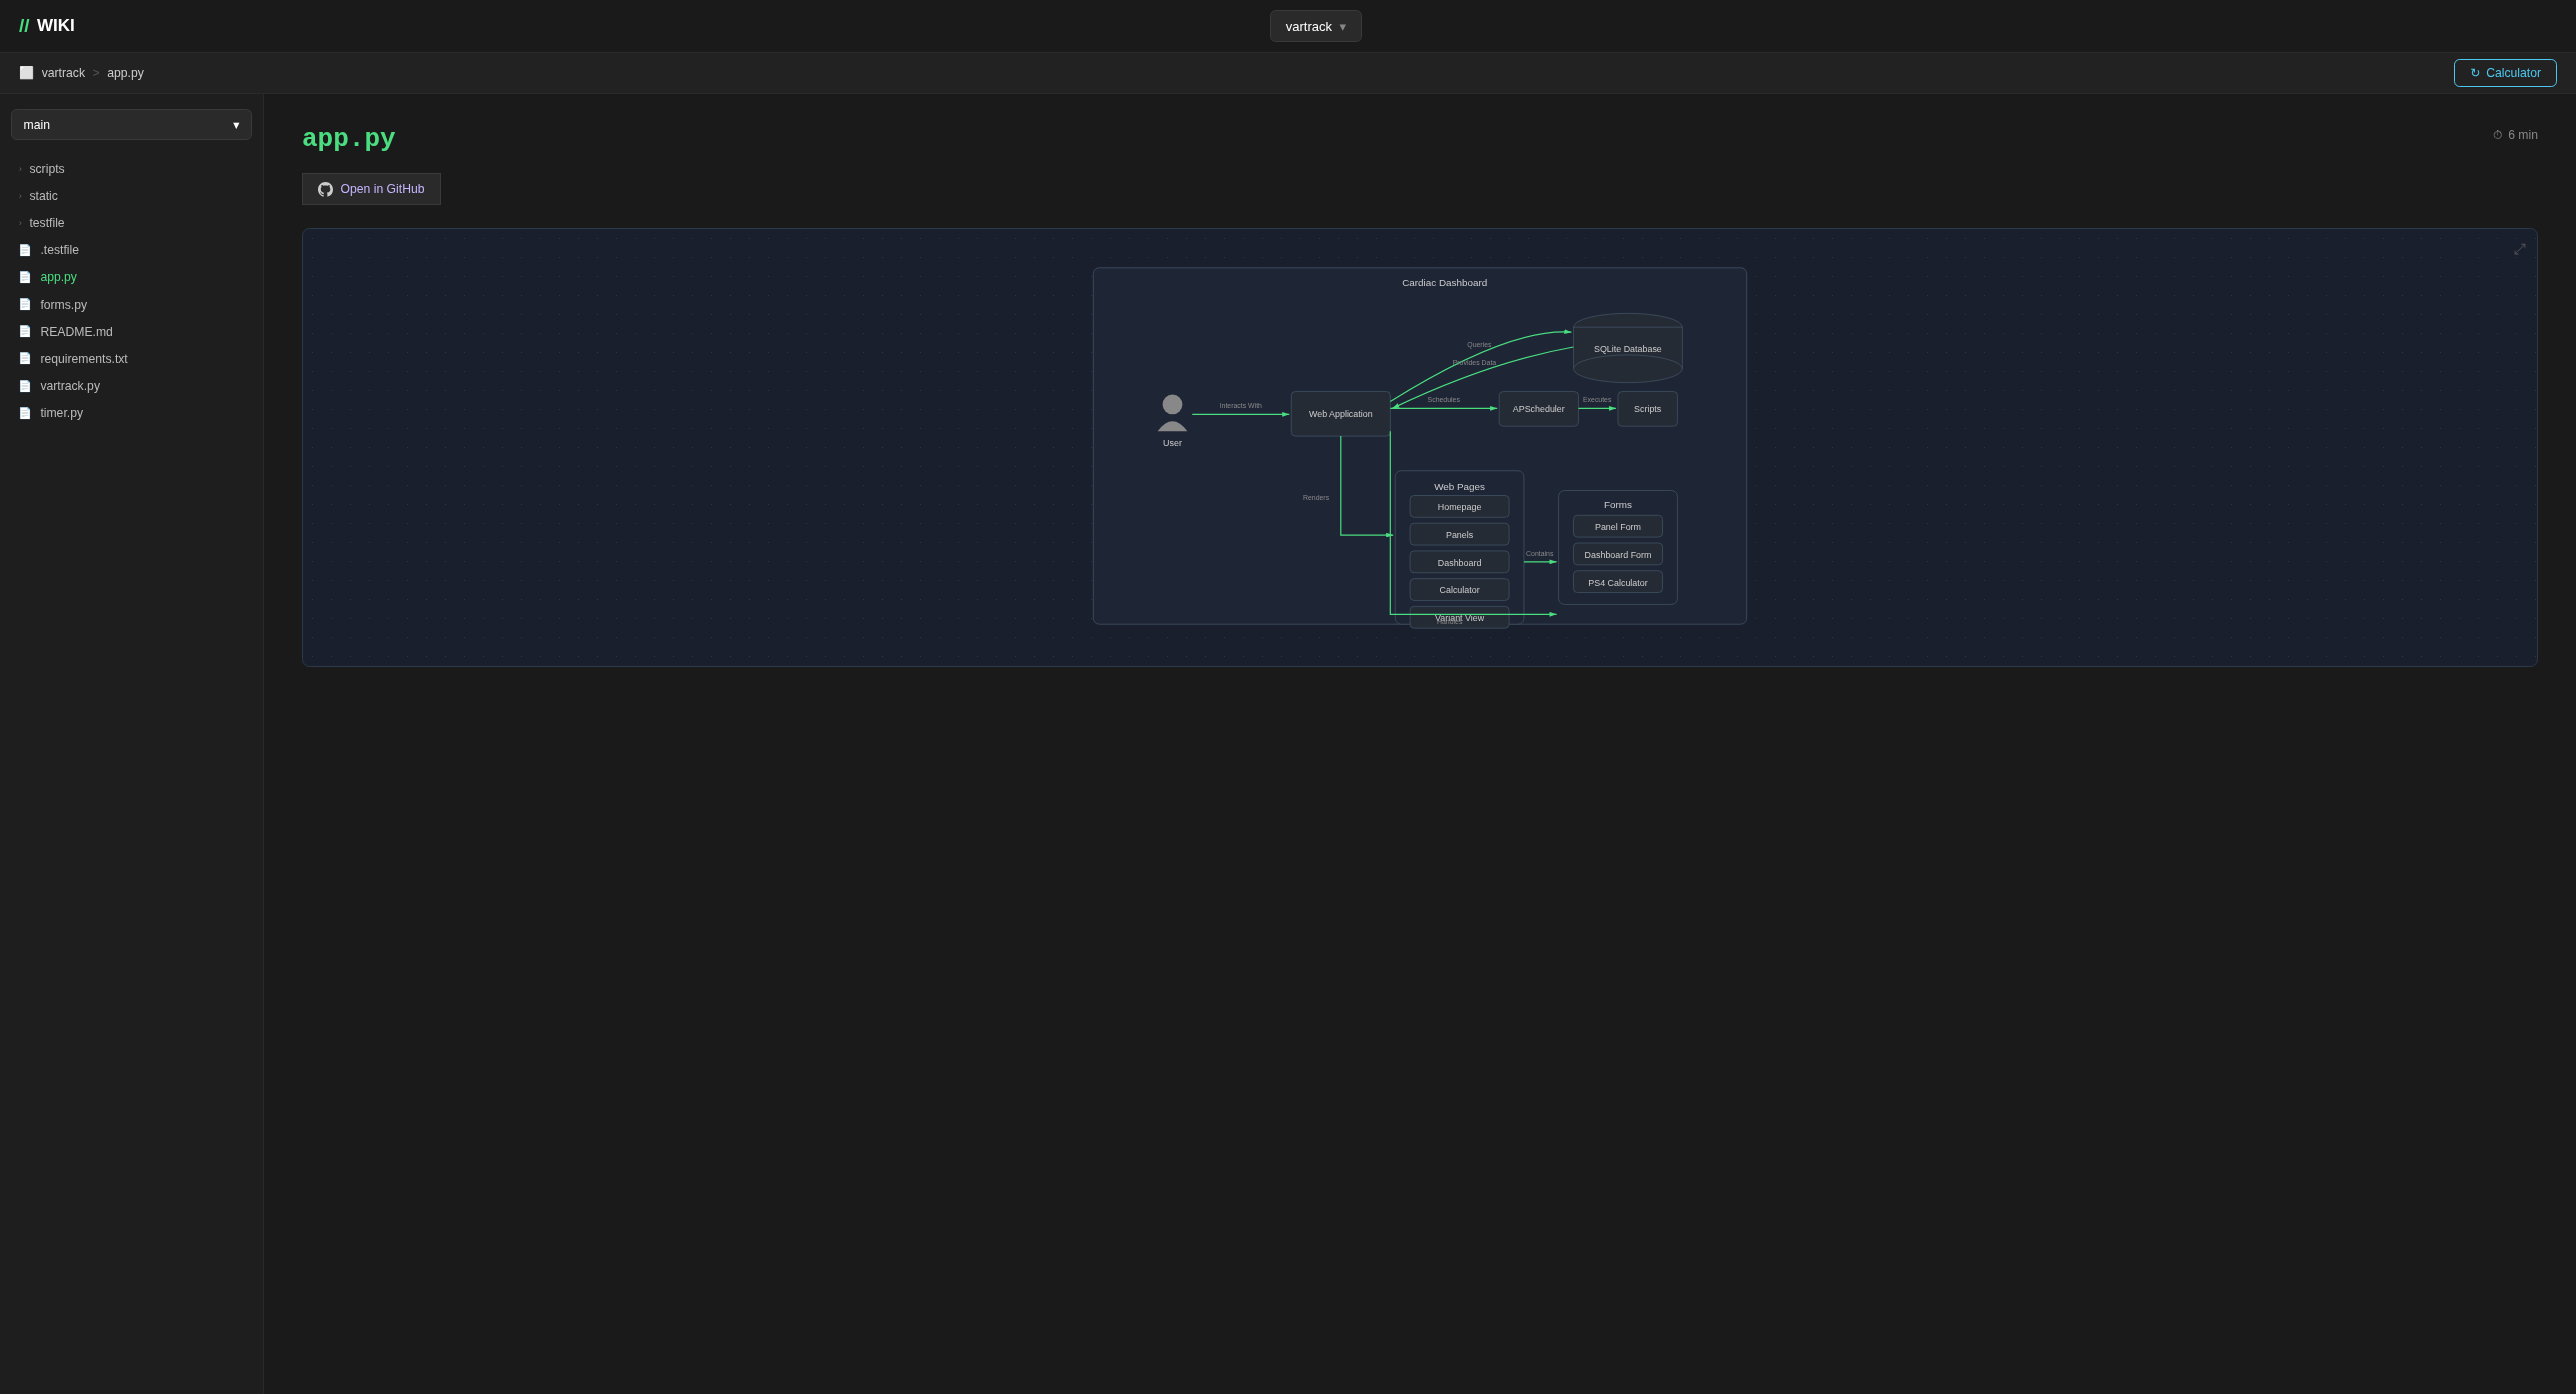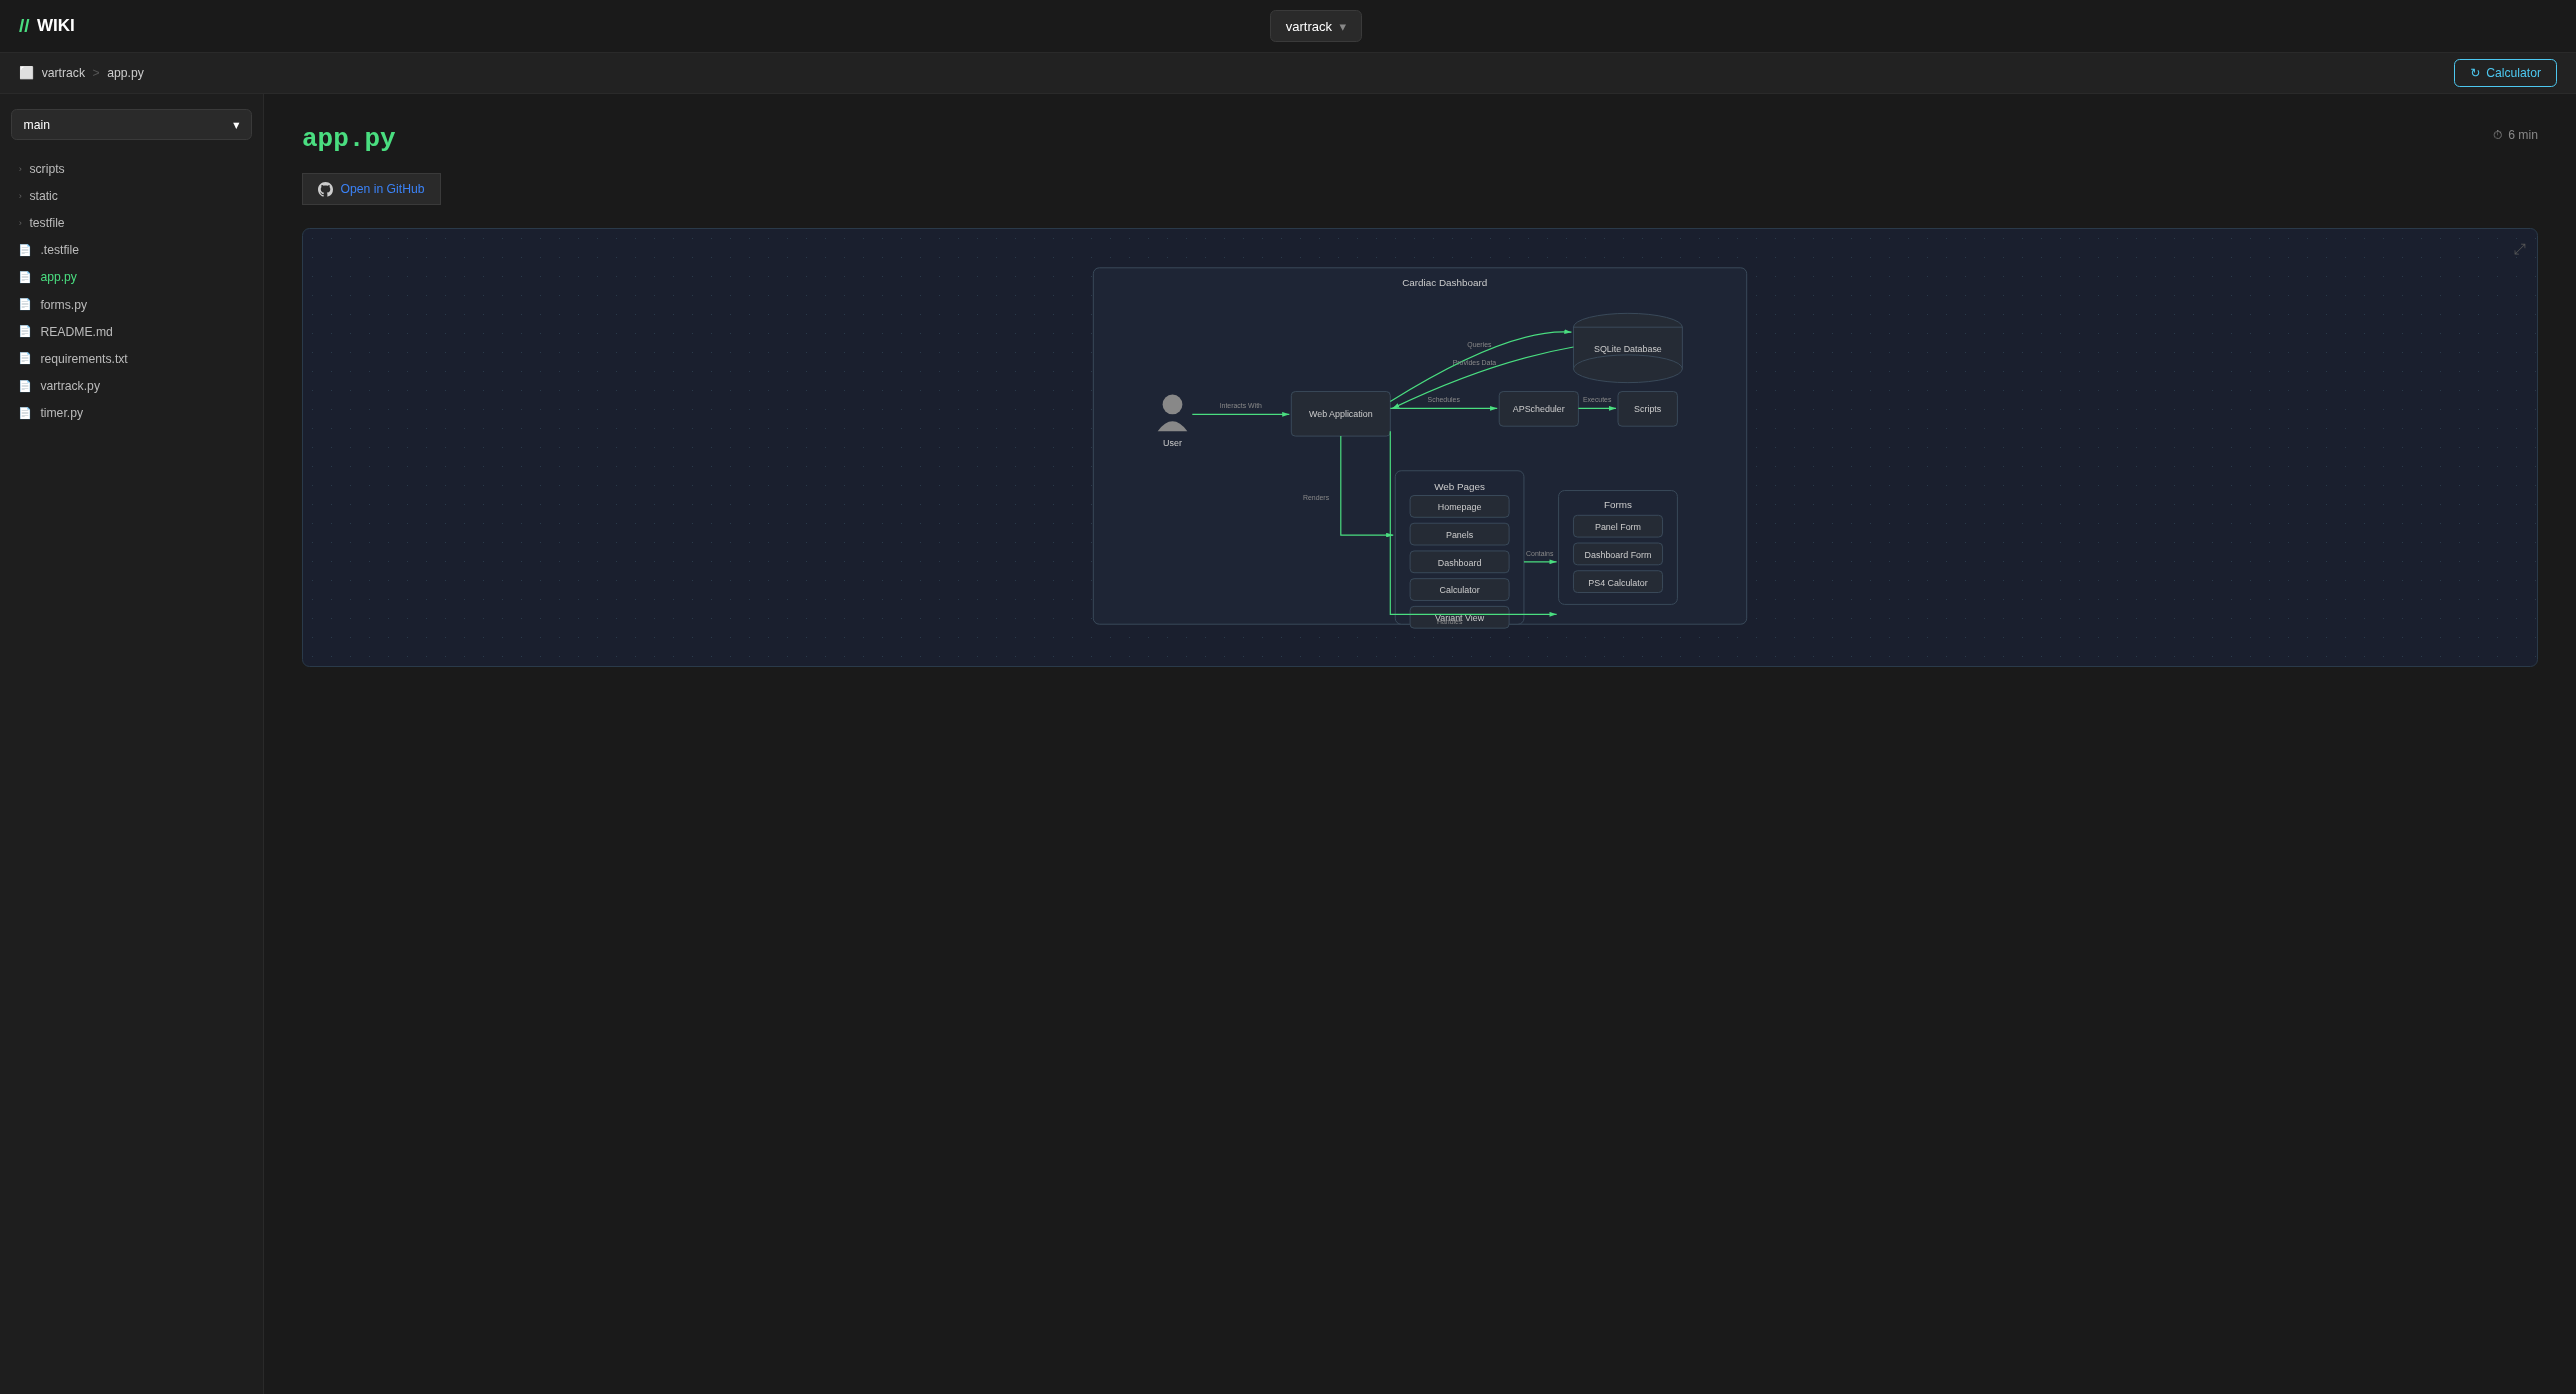--- a/index.html
+++ b/index.html
@@ -157,21 +157,21 @@
       top: 34px;
       right: 38px;
     }
     .github-btn {
       display: flex;
       align-items: center;
       gap: 7.5px;
       background: #2a2a2a;
       border: 0.9px solid #3a3a3a;
       border-radius: 0;
-      color: #3b82f6;
+      color: #c4b5fd;
       padding: 7.5px 15px;
       cursor: pointer;
       font-size: 12.2px;
       margin-bottom: 22.6px;
     }
 
     
     .diagram-container {
       background: #1a1f2e;
       border: 0.9px solid #2a3a4a;

